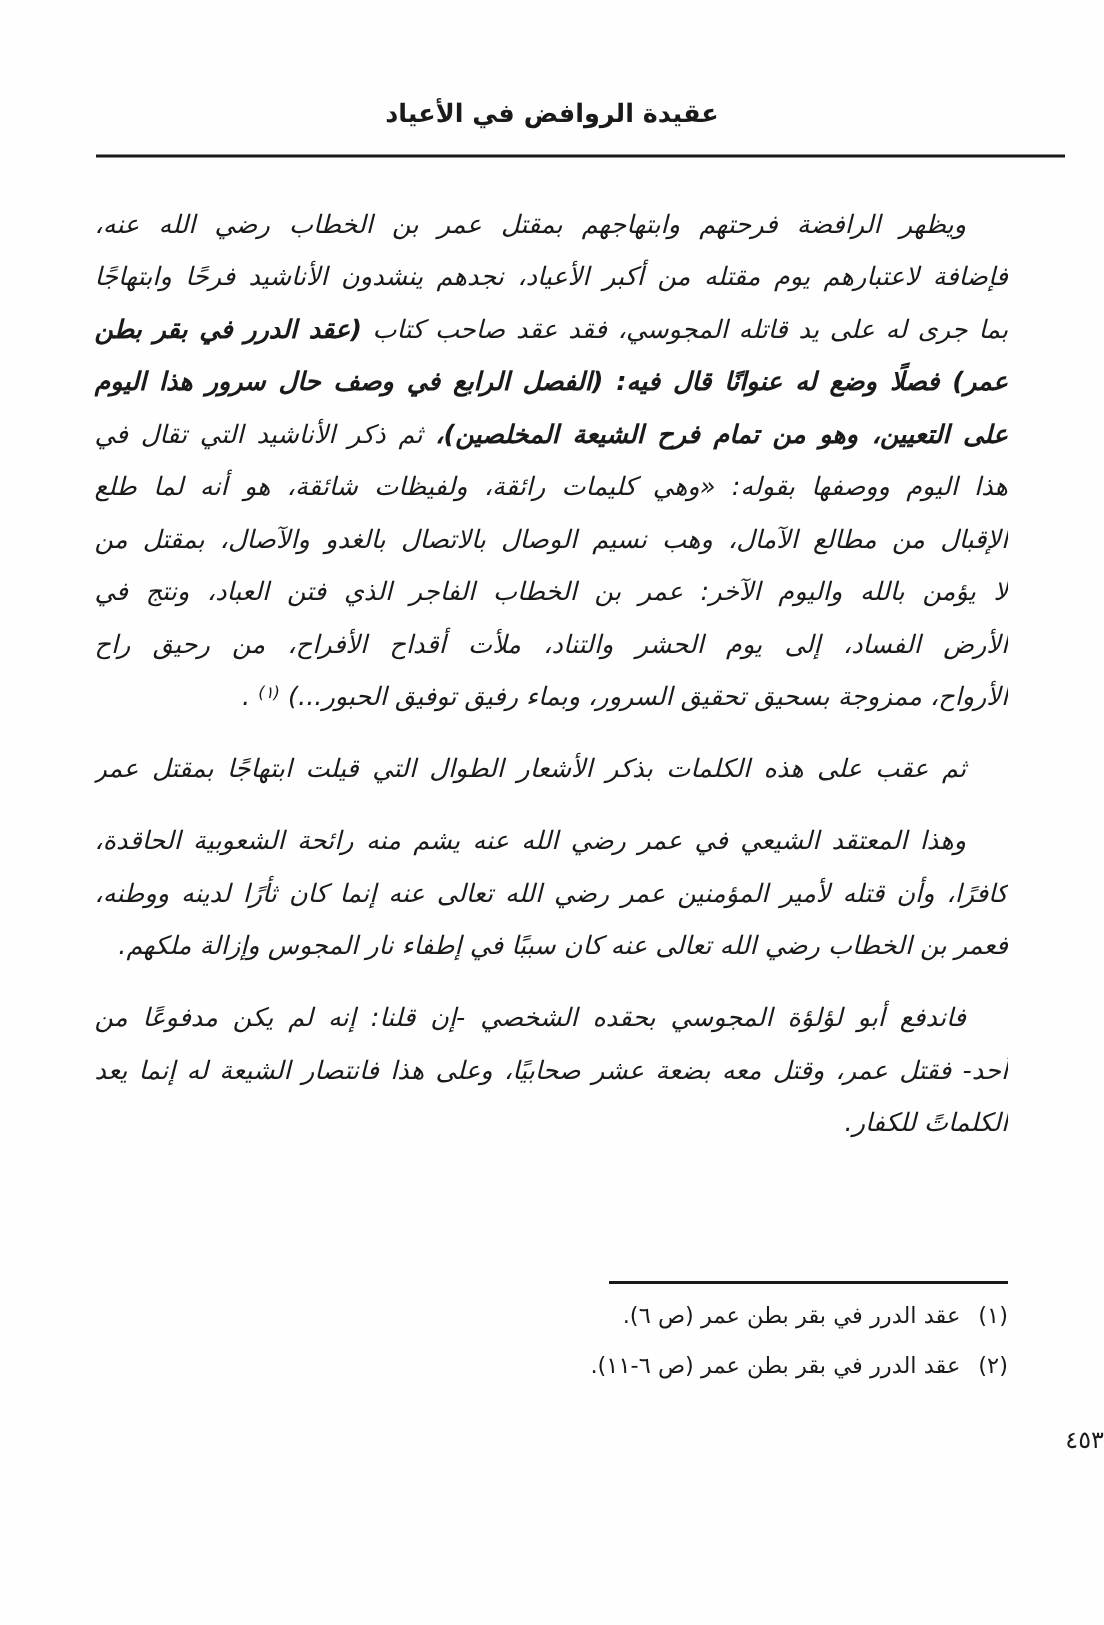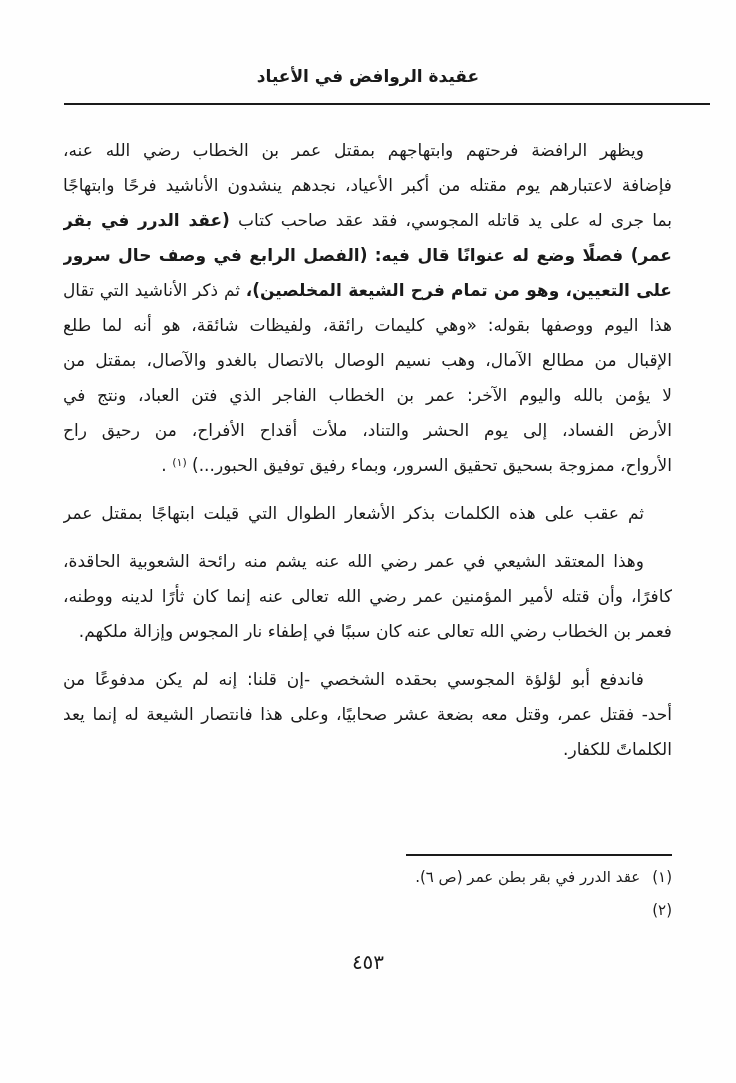--- a/index.html
+++ b/index.html
@@ -42,20 +42,21 @@
     direction: rtl;
     font-size: 17px;
   }
   .paragraph { margin: 0 0 13px 0; }
   .line {
     line-height: 35px;
     height: 35px;
     overflow: hidden;
     text-align: justify;
     text-align-last: justify;
+    font-style: italic;
   }
   .line.last {
     text-align: center;
     text-align-last: right;
   }
   .line.indent { text-indent: 28px; }
   .bold { font-weight: bold; }
   .sup {
     font-size: 11px;
     vertical-align: 5px;
@@ -80,22 +81,22 @@
   .footnote {
     display: flex;
     gap: 12px;
     line-height: 33px;
   }
   .page-number {
     position: absolute;
     top: 950px;
     left: 0;
     right: 0;
-    text-align: center;
-    font-size: 20px;
+    text-align: right;
+    font-size: 16px;
     direction: rtl;
   }
 </style>
 </head>
 <body>
 
 <div class="page">
 
   <div class="header-title">عقيدة الروافض في الأعياد</div>
 
@@ -131,18 +132,19 @@
 
   <div class="footnote-separator"></div>
 
   <div class="footnotes">
       <div class="footnote">
         <span>(١)</span>
         <span>عقد الدرر في بقر بطن عمر (ص ٦).</span>
       </div>
       <div class="footnote">
         <span>(٢)</span>
+        <span>عقد الدرر في بقر بطن عمر (ص ٦-١١).</span>
       </div>
     </div>
 
   <div class="page-number">٤٥٣</div>
 
 </div>
 
 </body></html>

